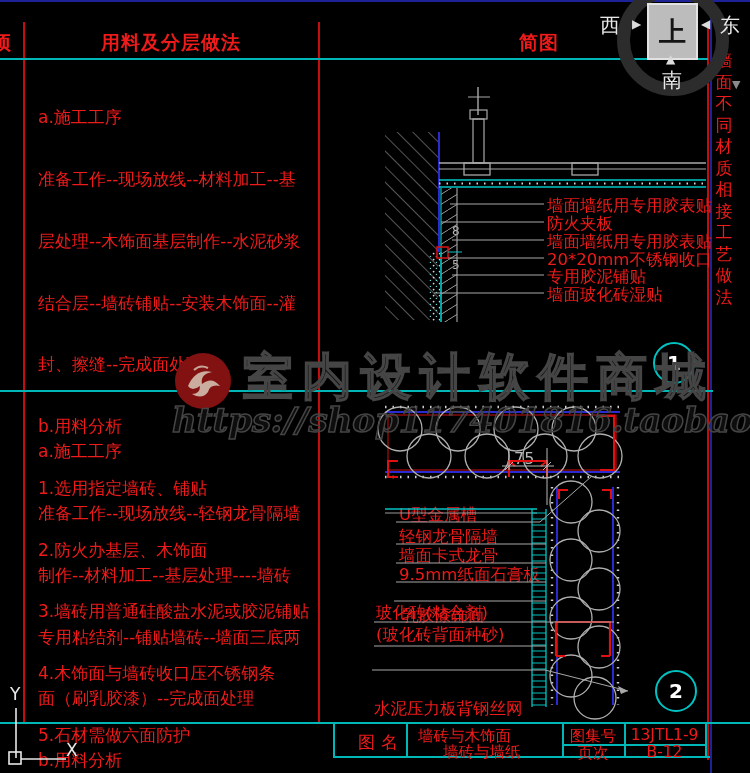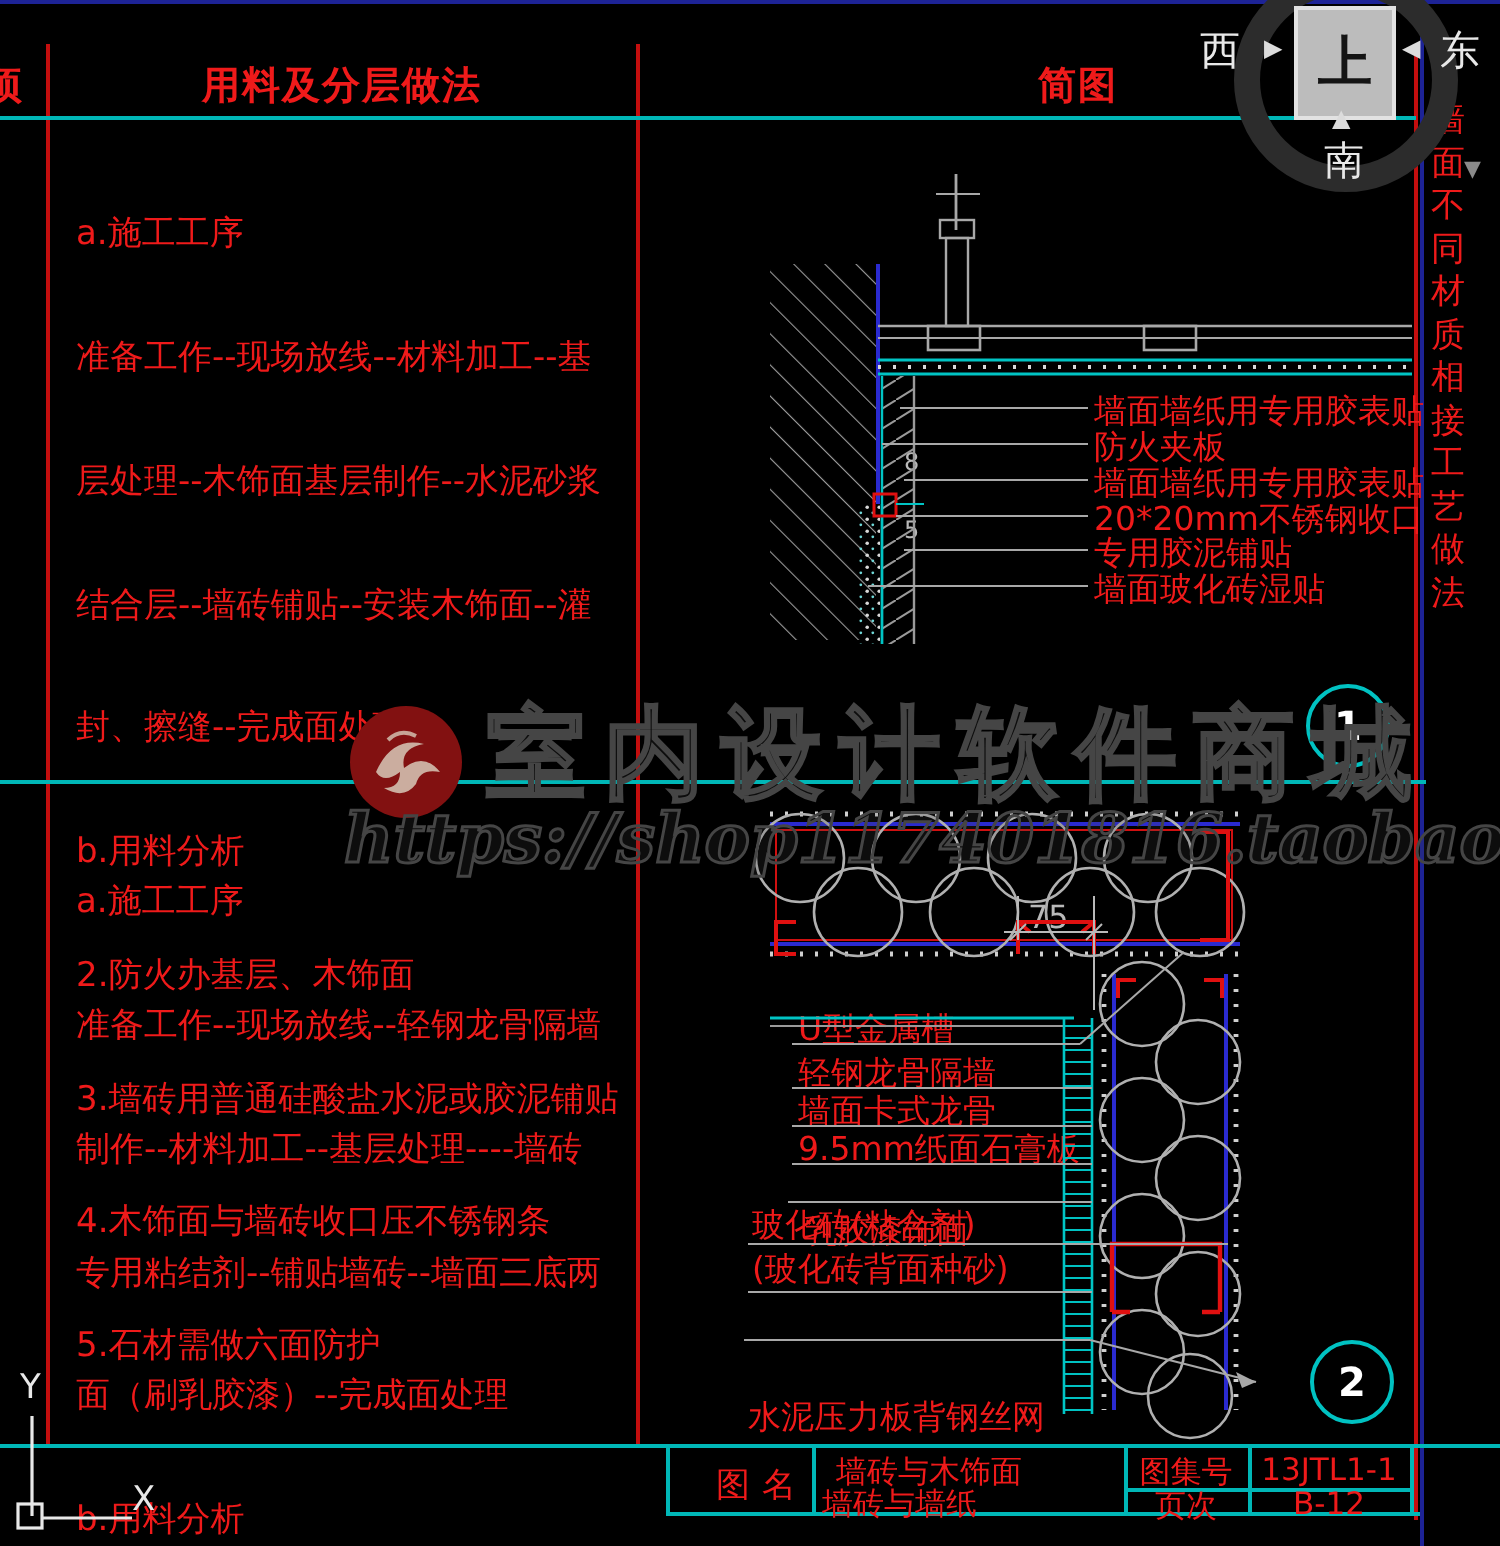--- a/index.html
+++ b/index.html
@@ -184,20 +184,21 @@
   <div class="abs red-text hdr" style="left:319px;top:30px;width:440px;">简图</div>
   <div class="abs red-text side-title" style="left:713px;top:50px;">墙面不同材质相接工艺做法</div>
 
   <div class="abs red-text body-text" style="left:38px;top:66px;">
     <div>a.施工工序</div>
     <div>准备工作--现场放线--材料加工--基</div>
     <div>层处理--木饰面基层制作--水泥砂浆</div>
     <div>结合层--墙砖铺贴--安装木饰面--灌</div>
     <div>封、擦缝--完成面处理</div>
     <div>b.用料分析</div>
+    <div>1.选用指定墙砖、铺贴</div>
     <div>2.防火办基层、木饰面</div>
     <div>3.墙砖用普通硅酸盐水泥或胶泥铺贴</div>
     <div>4.木饰面与墙砖收口压不锈钢条</div>
     <div>5.石材需做六面防护</div>
     
     
     
   </div>
 
   <div class="abs red-text ann" style="left:547px;top:195px;">墙面墙纸用专用胶表贴</div>
@@ -231,23 +232,23 @@
   <div class="abs red-text ann" style="left:399px;top:564px;">9.5mm纸面石膏板</div>
   <div class="abs red-text ann" style="left:402px;top:584px;margin-top:21px;">乳胶漆饰面</div>
   <div class="abs red-text ann" style="left:376px;top:602px;">玻化砖(粘合剂)</div>
   <div class="abs red-text ann" style="left:376px;top:624px;">(玻化砖背面种砂)</div>
   <div class="abs red-text ann" style="left:374px;top:650px;margin-top:48px;">水泥压力板背钢丝网</div>
   <div class="abs gray-text dim" style="left:514px;top:449px;font-size:16px;">75</div>
   <div class="circ" style="left:655px;top:670px;">2</div>
 
   <div class="abs red-text tb-text" style="left:333px;top:731px;width:96px;text-align:center;font-size:17px;letter-spacing:6px;">图名</div>
   <div class="abs red-text tb-text" style="left:418px;top:726px;">墙砖与木饰面</div>
-  <div class="abs red-text tb-text" style="left:411px;top:742px;">墙砖与墙纸</div>
+  <div class="abs red-text tb-text" style="left:443px;top:742px;">墙砖与墙纸</div>
   <div class="abs red-text tb-text" style="left:562px;top:726px;width:62px;text-align:center;">图集号</div>
-  <div class="abs red-text tb-text" style="left:624px;top:726px;width:81px;text-align:center;">13JTL1-1</div>
+  <div class="abs red-text tb-text" style="left:624px;top:726px;width:81px;text-align:center;">13JTL1-9</div>
   <div class="abs red-text tb-text" style="left:562px;top:743px;width:62px;text-align:center;">页次</div>
   <div class="abs red-text tb-text" style="left:624px;top:743px;width:81px;text-align:center;">B-12</div>
 
   <div class="abs ucs" style="left:10px;top:684px;">Y</div>
   <div class="abs ucs" style="left:66px;top:740px;">X</div>
 
   <div class="abs" style="left:174px;top:352px;width:58px;height:58px;z-index:50;pointer-events:none;">
     <svg width="58" height="58" viewBox="0 0 58 58">
       <circle cx="29" cy="29" r="28" fill="#821111"></circle>
       <path d="M14,34 q8,-18 24,-14 q-12,2 -10,12 q10,-8 18,2 q-10,-2 -12,6 q-6,8 -16,2 q8,0 8,-8 q-8,6 -12,0z" fill="#d8c9b8" opacity="0.85"></path>

